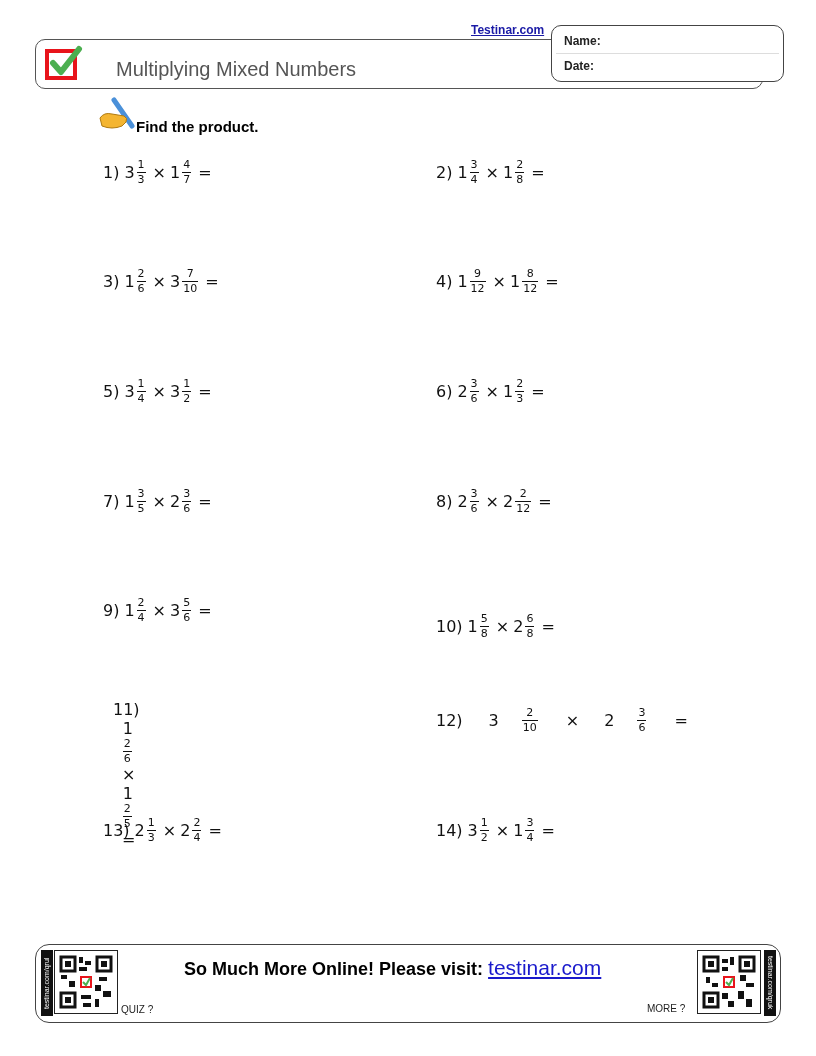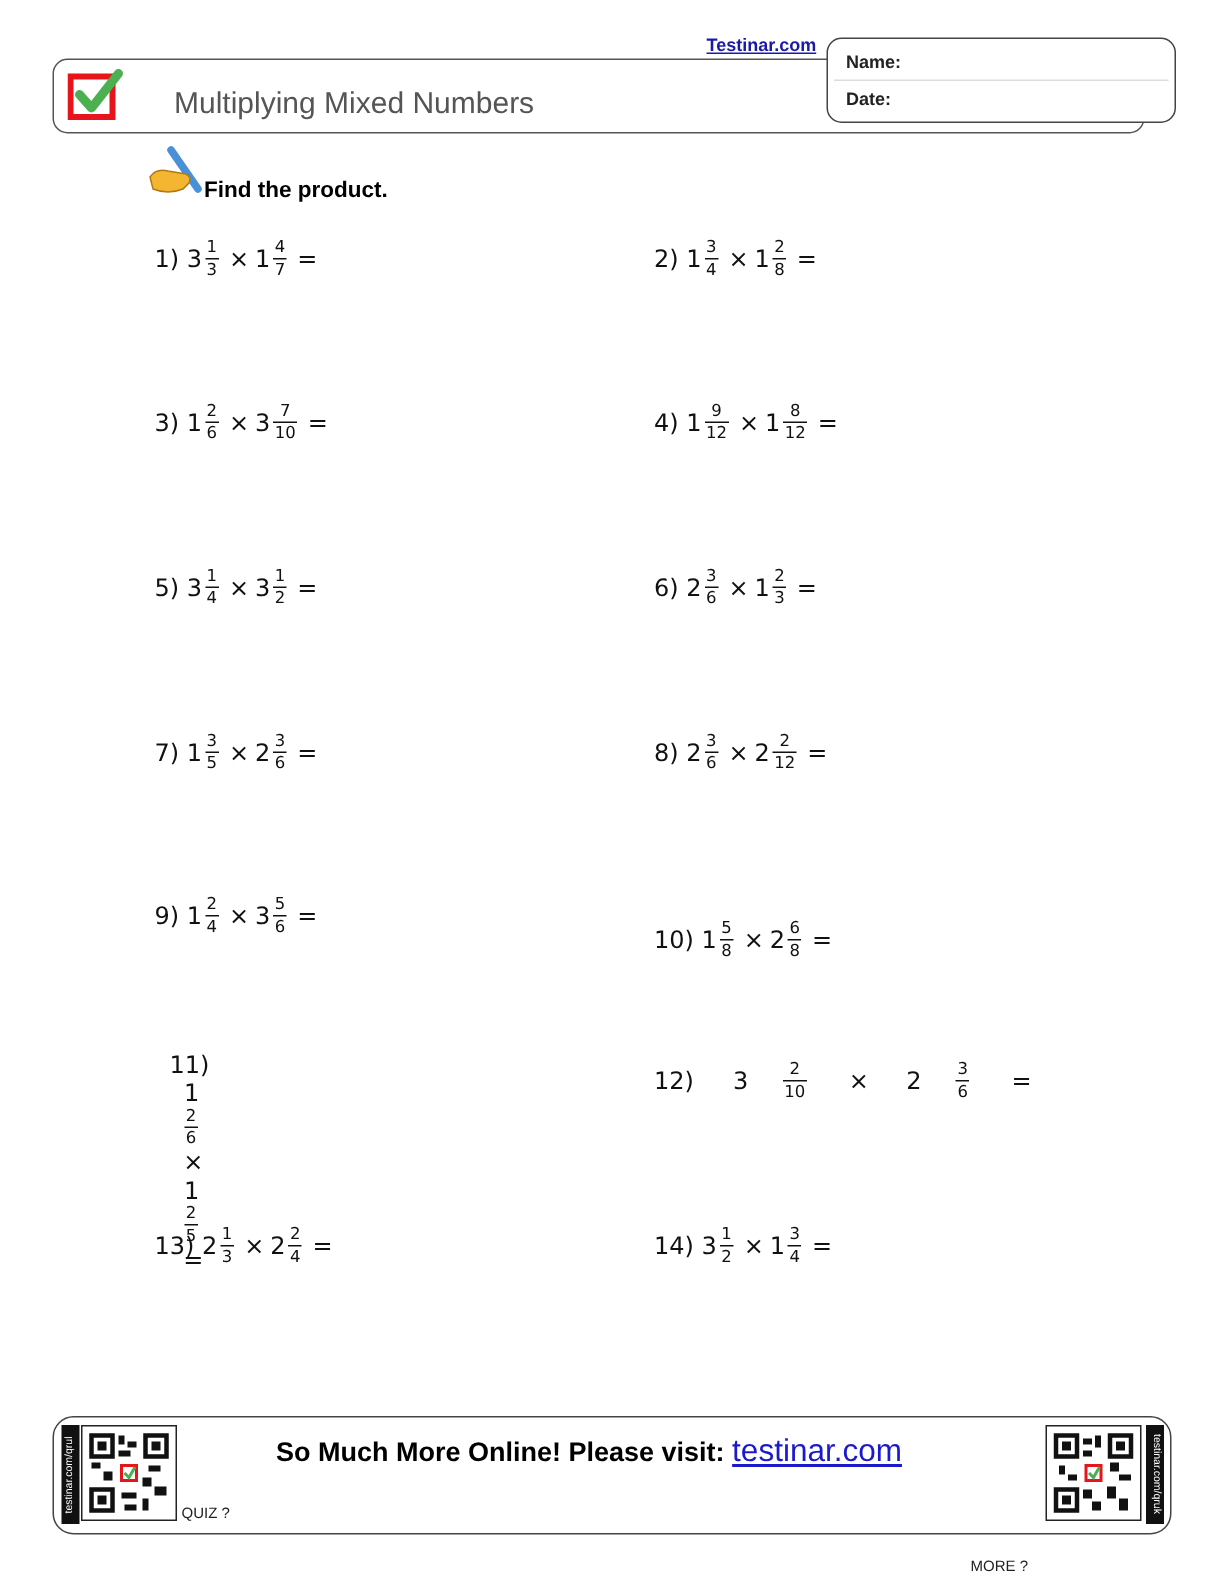--- a/index.html
+++ b/index.html
@@ -38,21 +38,21 @@
                 border: 1.5px solid #444; border-radius: 14px; background: #fff; }
   .qr { position: absolute; width: 62px; height: 62px; border: 1px solid #222; background: #fff; }
   .qr.left { left: 54px; top: 950px; }
   .qr.right { left: 697px; top: 950px; }
   .qr-side { position: absolute; width: 12px; height: 66px; background: #111; color: #fff;
              font-size: 7px; writing-mode: vertical-rl; text-align: center; line-height: 12px; }
   .qr-side.left { left: 41px; top: 950px; transform: rotate(180deg); }
   .qr-side.right { left: 764px; top: 950px; }
   .qr-label { position: absolute; font-size: 10px; font-weight: normal; color: #222; }
   .qr-label.quiz { left: 121px; top: 1004px; }
-  .qr-label.more { left: 647px; top: 1039px; }
+  .qr-label.more { left: 647px; top: 1003px; }
   .footer-text { position: absolute; left: 184px; top: 956px; font-size: 18px; font-weight: bold; }
   .footer-link { color: #1a1acc; text-decoration: underline; font-weight: normal; font-size: 21px; }
 </style>
 </head>
 <body>
 
 <a class="site-link-top">Testinar.com</a>
 
 <div class="title-box"></div>
 <svg class="logo" viewBox="0 0 38 36">

